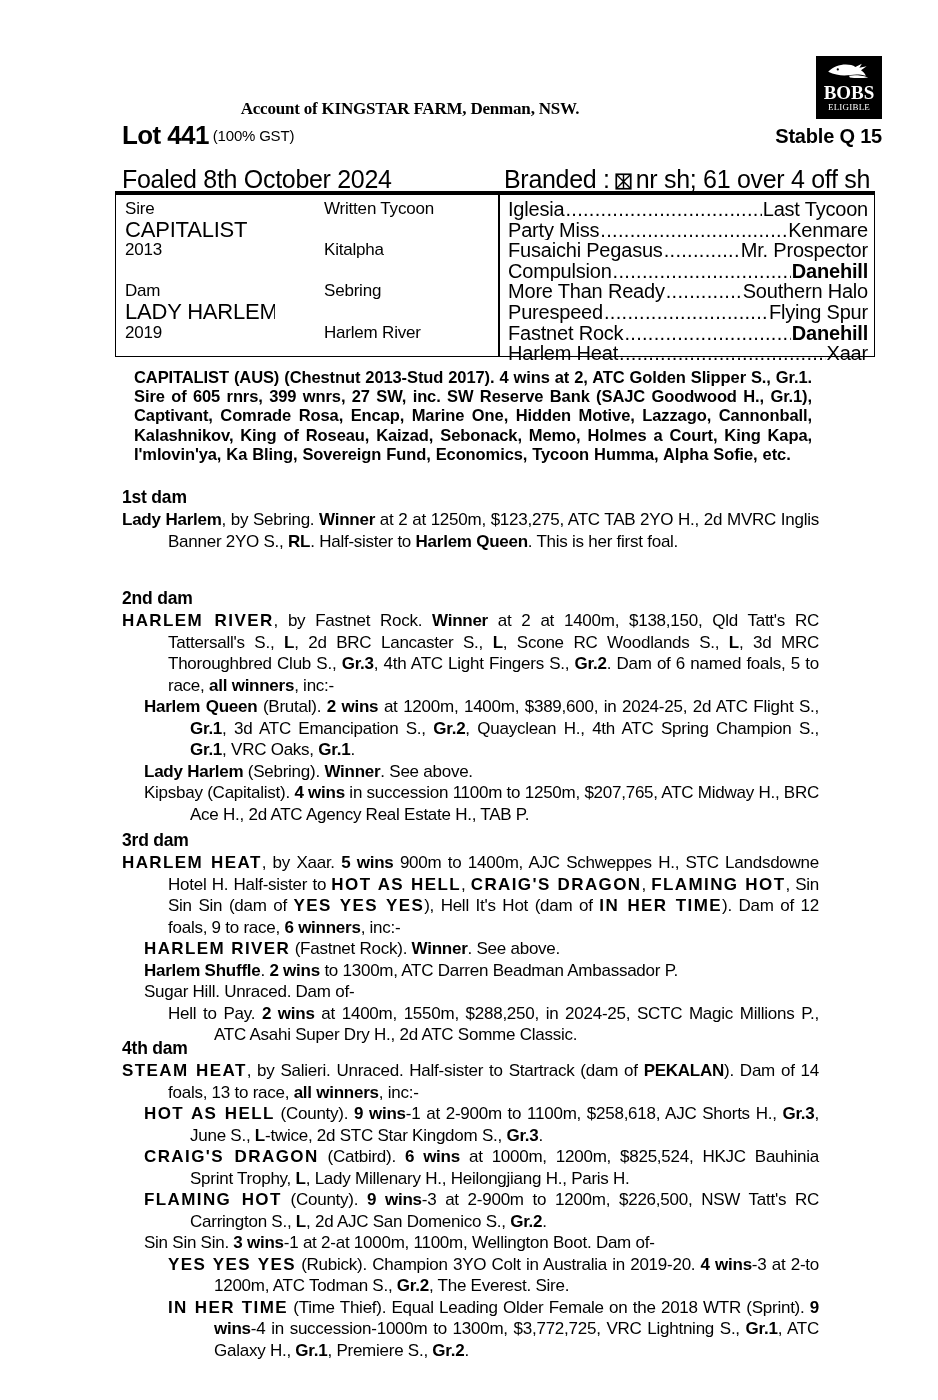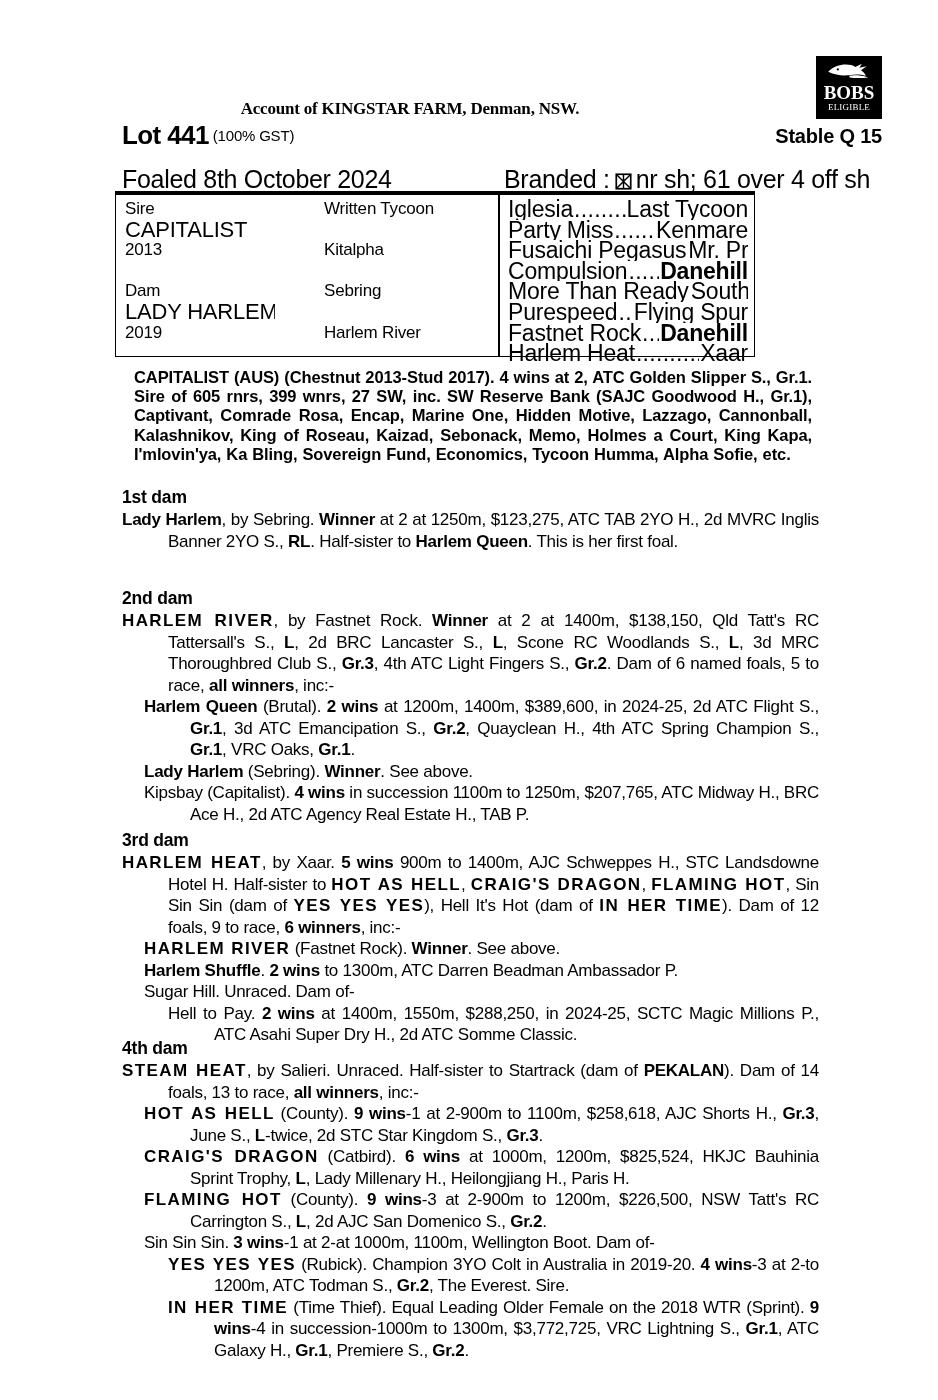--- a/index.html
+++ b/index.html
@@ -121,21 +121,21 @@
     width: 17px; height: 17px;
     margin: 0 4px 0 5px;
     position: relative; top: 2px;
   }
 
   
   .ped-table {
     position: absolute;
     left: 115px;
     top: 191px;
-    width: 640px;
+    width: 760px;
     height: 166px;
     border-top: 4px solid #000;
     border-left: 1.5px solid #000;
     border-right: 1.5px solid #000;
     border-bottom: 1.5px solid #000;
   }
   .ped-divider {
     position: absolute;
     left: 382px;
     top: 0;
@@ -146,21 +146,21 @@
   .ped-col-a {
     position: absolute; left: 9px; top: 4px; width: 150px;
     font-size: 17px; line-height: 20.6px; letter-spacing: -0.2px;
   }
   .ped-col-b {
     position: absolute; left: 208px; top: 4px; width: 170px;
     font-size: 17px; line-height: 20.6px; letter-spacing: -0.2px;
   }
   .ped-col-c {
     position: absolute; left: 392px; top: 4px; right: 6px;
-    font-size: 23px; line-height: 20.6px; letter-spacing: -0.2px;
+    font-size: 20px; line-height: 20.6px; letter-spacing: -0.2px;
   }
   .ped-row { height: 20.6px; white-space: nowrap; overflow: hidden; }
   .ped-row.spacer { height: 20.6px; }
   .ped-name { font-weight: normal; font-size: 22px; letter-spacing: -0.2px; }
   .gp-row {
     display: flex; align-items: baseline;
     height: 20.6px; white-space: nowrap; overflow: hidden;
   }
   .gp-left { flex: 0 0 auto; }
   .gp-dots {

